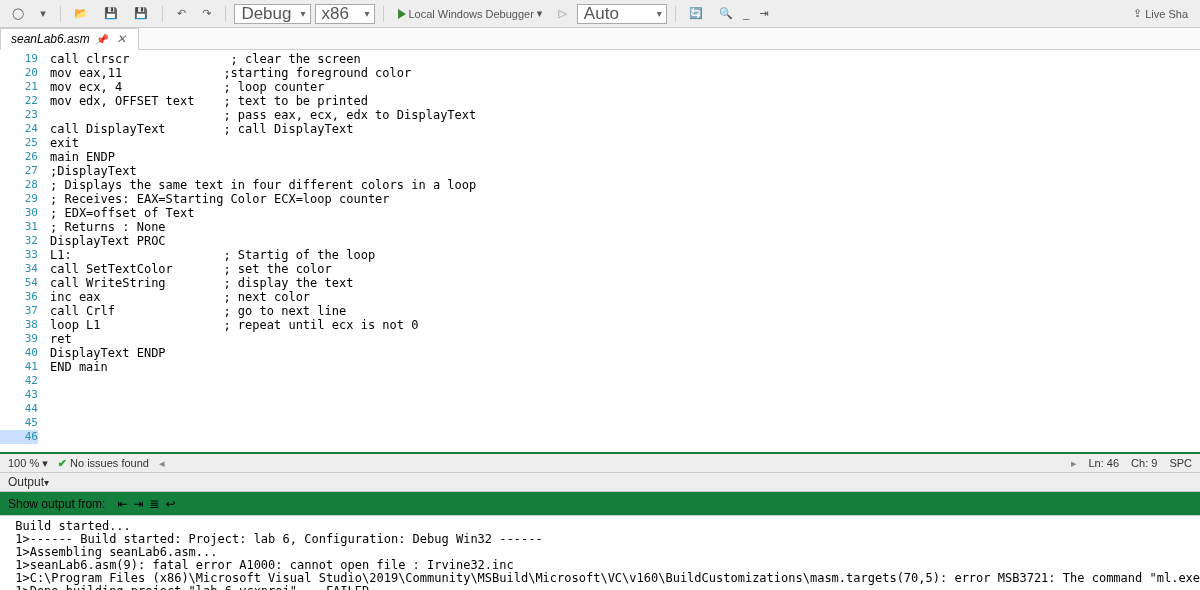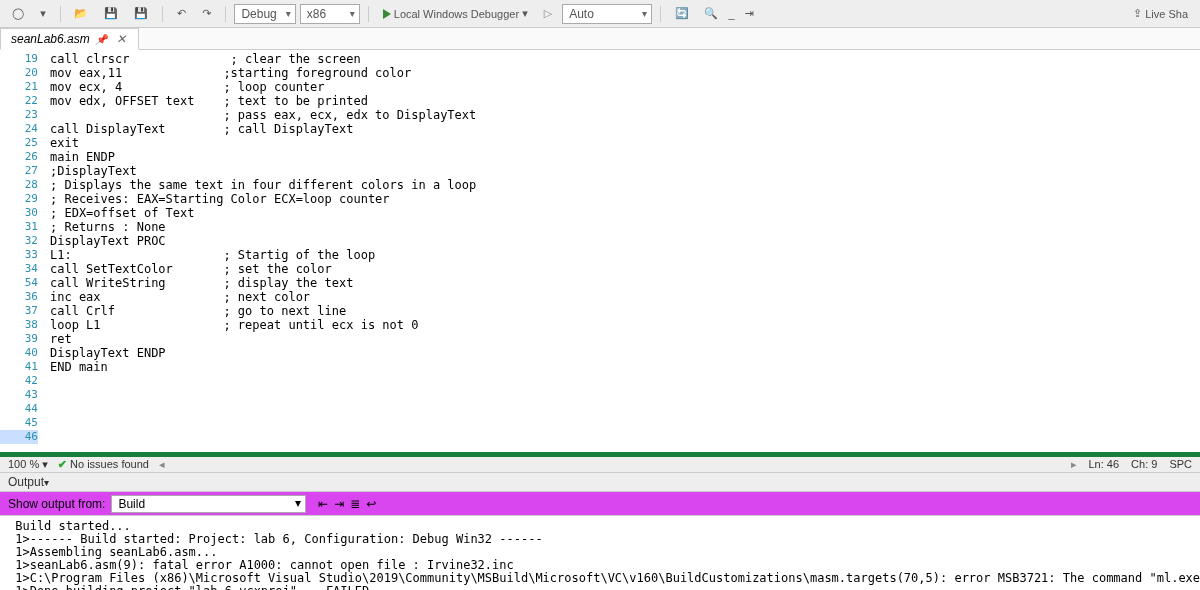--- a/index.html
+++ b/index.html
@@ -1,36 +1,36 @@
 <!DOCTYPE html>
 <html><head>
 <meta charset="utf-8">
 <style>
 * { margin: 0; padding: 0; box-sizing: border-box; }
 body { font-family: "Segoe UI", Tahoma, sans-serif; font-size: 12px; background: #fff; width: 1200px; height: 590px; overflow: hidden; }
 .toolbar { height: 28px; background: #eee; border-bottom: 1px solid #ccc; display: flex; align-items: center; padding: 0 6px; gap: 4px; color: #555; font-size: 11px; }
 .toolbar .sep { width: 1px; height: 16px; background: #ccc; margin: 0 4px; }
 .toolbar .btn { padding: 2px 6px; cursor: pointer; display: flex; align-items: center; gap: 3px; }
-.toolbar .dd { padding: 0 18px 11px 6px; border: 1px solid #aaa; background: #fff; height: 20px; line-height: 18px; position: relative; min-width: 60px; font-size: 12px; }
+.toolbar .dd { padding: 0 18px 11px 6px; border: 1px solid #aaa; background: #fff; height: 20px; line-height: 18px; position: relative; min-width: 60px; font-size: 17px; }
 .toolbar .dd::after { content: "▾"; position: absolute; right: 4px; top: 0; font-size: 10px; color: #666; }
 .tri-green { width: 0; height: 0; border-top: 5px solid transparent; border-bottom: 5px solid transparent; border-left: 8px solid #388a34; display: inline-block; }
 .tab-bar { height: 22px; background: #fafafa; display: flex; border-bottom: 1px solid #ccc; }
 .tab { padding: 3px 10px; border: 1px solid #ccc; border-bottom: 1px solid #fff; background: #fff; margin-bottom: -1px; display: flex; align-items: center; gap: 6px; font-size: 12px; font-style: italic; }
 .tab .pin { color: #888; font-size: 10px; }
 .tab .close { color: #666; padding: 0 2px; cursor: pointer; }
 .editor { height: 402px; display: flex; background: #fff; overflow: hidden; }
 .gutter { width: 44px; background: #fff; text-align: right; padding-right: 6px; color: #2b91af; font-family: Consolas, monospace; font-size: 11px; line-height: 14px; padding-top: 2px; }
 .gutter .ln { height: 14px; }
 .gutter .sel { background: #c8dfff; }
 .code { flex: 1; font-family: Consolas, monospace; font-size: 12px; line-height: 14px; white-space: pre; color: #000; padding-top: 2px; padding-left: 6px; }
-.status1 { height: 20px; border-top: 5px solid #15803d; display: flex; align-items: center; padding: 4px 8px; gap: 10px; font-size: 11px; color: #333; background: #eee; }
+.status1 { height: 20px; border-top: 2px solid #15803d; display: flex; align-items: center; padding: 4px 8px; gap: 10px; font-size: 11px; color: #333; background: #eee; }
 .status1 .right { margin-left: auto; display: flex; gap: 12px; }
 .check { color: #2da82d; font-weight: bold; }
 .output-title { height: 20px; background: #eee; border-top: 1px solid #ccc; border-bottom: 1px solid #ccc; padding: 2px 8px; font-size: 12px; color: #333; display: flex; align-items: center; justify-content: flex-start; }
-.output-bar { height: 24px; background: #d946ef; display: flex; align-items: center; padding: 0 8px; gap: 6px; font-size: 12px; border-bottom: 1px solid #ccc; }
+.output-bar { height: 24px; background: #15803d; display: flex; align-items: center; padding: 0 8px; gap: 6px; font-size: 12px; border-bottom: 1px solid #ccc; }
 .output-bar .dd2 { border: 1px solid #aaa; background: #fff; padding: 1px 160px 1px 6px; position: relative; }
 .output-bar .dd2::after { content: "▾"; position: absolute; right: 4px; top: 0; }
 .output { padding: 4px 8px; font-family: Consolas, monospace; font-size: 12px; line-height: 13px; white-space: pre; color: #000; background: #fff; height: 74px; overflow: hidden; }
 .dd.w90 { min-width: 90px; }
 .right-tools { margin-left: auto; display: flex; align-items: center; gap: 4px; }
 </style>
 </head>
 <body>
 
 <div class="toolbar">
@@ -120,21 +120,20 @@
   </div>
 </div>
 
 <div class="output-title">
   <span>Output</span>
   <span style="font-size:10px">▾</span>
 </div>
 
 <div class="output-bar">
   <span>Show output from:</span>
-  <div class="dd2">Build</div>
   <div class="sep"></div>
   <span class="btn">⇤</span>
   <span class="btn">⇥</span>
   <span class="btn">≣</span>
   <span class="btn">↩</span>
 </div>
 
 <div class="output" id="out"> Build started...
  1&gt;------ Build started: Project: lab 6, Configuration: Debug Win32 ------
  1&gt;Assembling seanLab6.asm...

